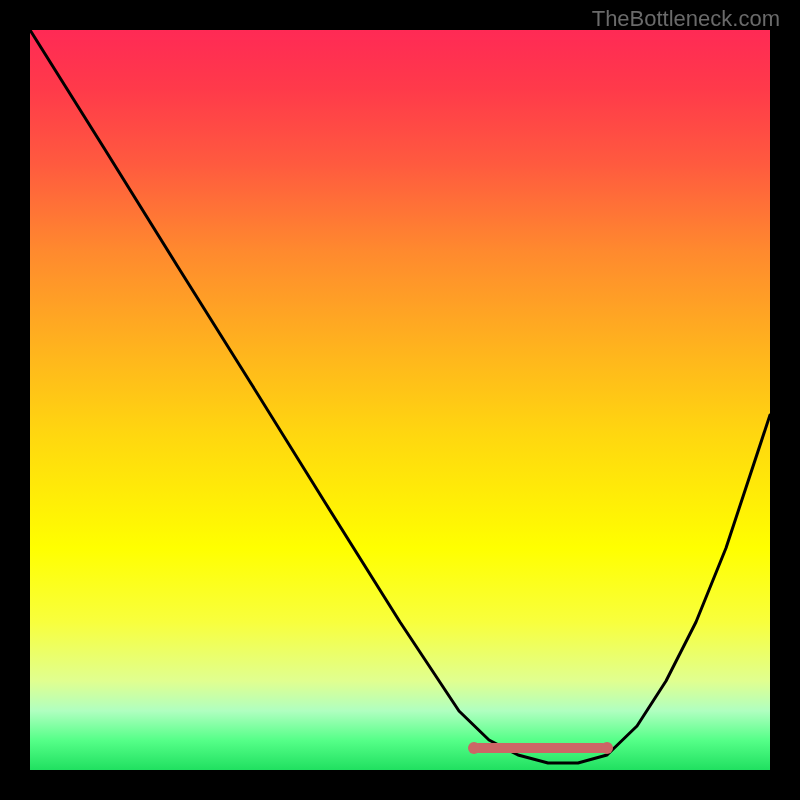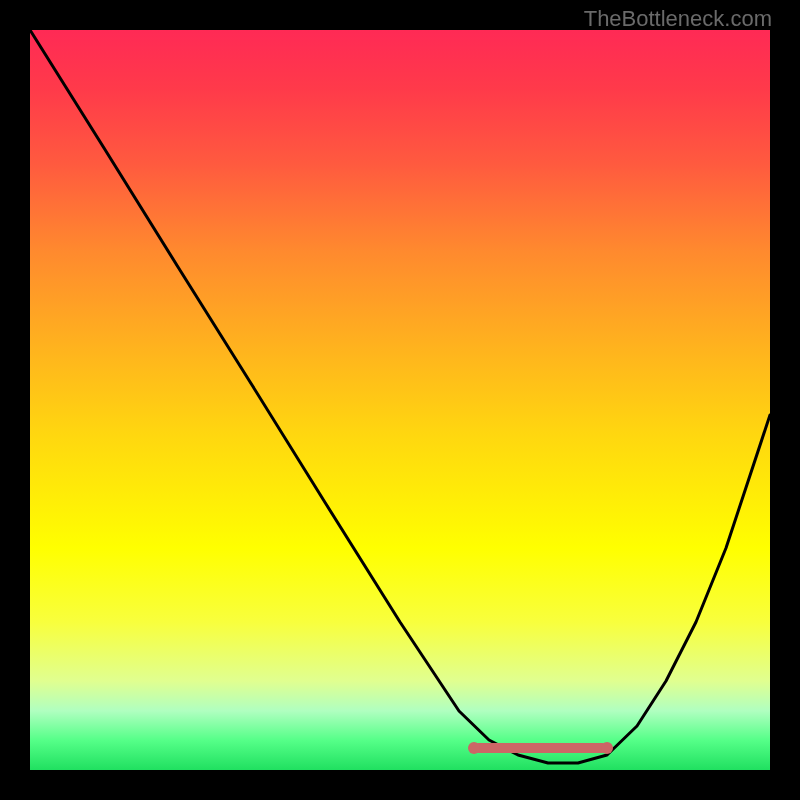--- a/index.html
+++ b/index.html
@@ -6,21 +6,21 @@
   body {
     width: 800px;
     height: 800px;
     background: #000;
     position: relative;
     font-family: Arial, sans-serif;
   }
   .attribution {
     position: absolute;
     top: 6px;
-    right: 28px;
+    right: 20px;
     color: #6a6a6a;
     font-size: 22px;
     font-weight: 500;
     z-index: 10;
   }
   .plot-area {
     position: absolute;
     left: 30px;
     top: 30px;
     width: 740px;

